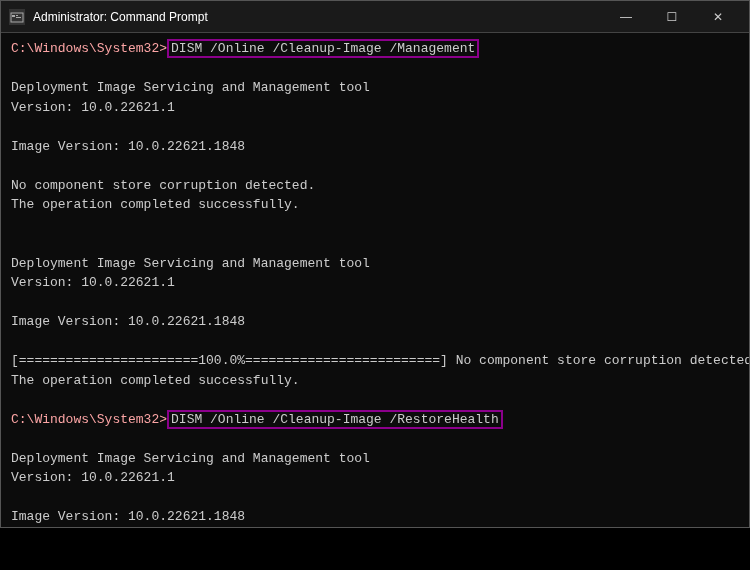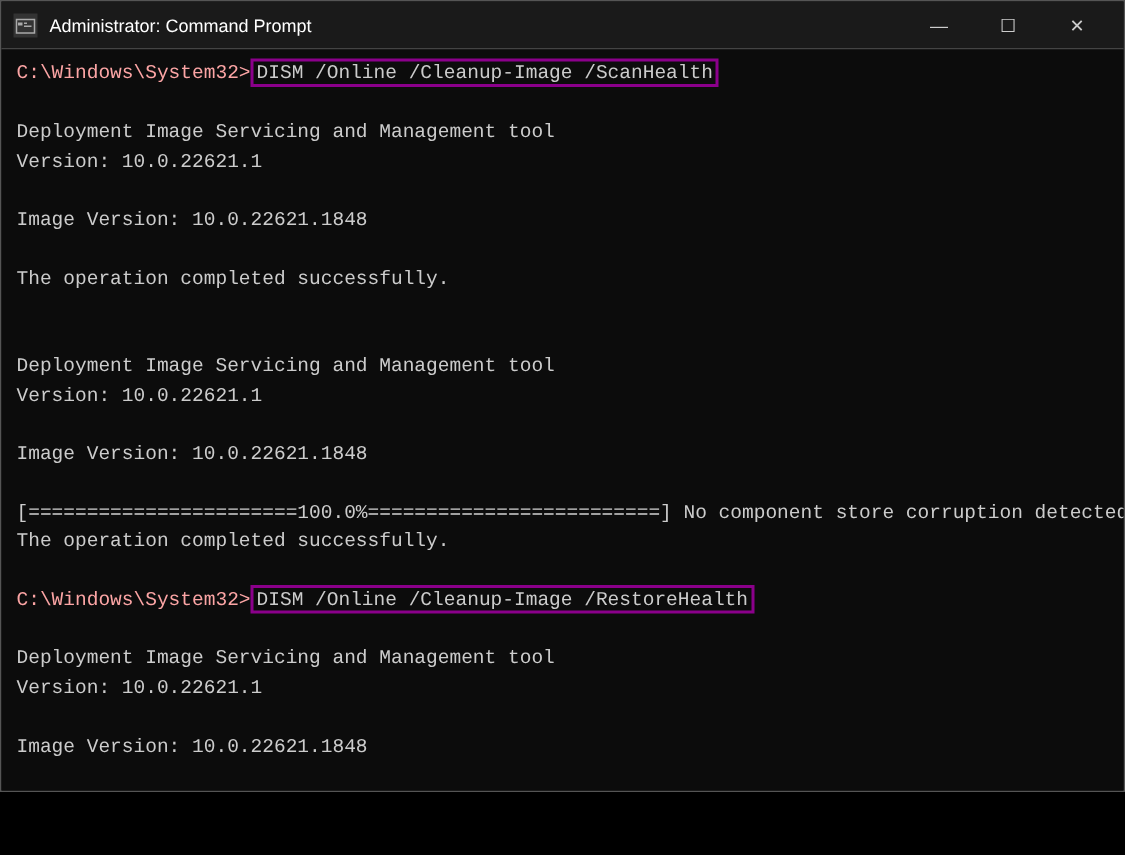--- a/index.html
+++ b/index.html
@@ -114,27 +114,28 @@
     <div class="titlebar-title">Administrator: Command Prompt</div>
     <div class="titlebar-controls">
       <div class="titlebar-btn">—</div>
       <div class="titlebar-btn">☐</div>
       <div class="titlebar-btn close">✕</div>
     </div>
   </div>
 
   <div class="terminal-body">
 
-    <div class="line"><span class="prompt">C:\Windows\System32&gt;</span><span class="command-highlight">DISM /Online /Cleanup-Image /ScanHealth</span></div>
+    <div class="line"><span class="prompt">C:\Windows\System32&gt;</span><span class="command-highlight">DISM /Online /Cleanup-Image /Management</span></div>
     <div class="empty-line"></div>
     <div class="line"><span>Deployment Image Servicing and Management tool</span></div>
     <div class="line"><span>Version: 10.0.22621.1</span></div>
     <div class="empty-line"></div>
     <div class="line"><span>Image Version: 10.0.22621.1848</span></div>
     <div class="empty-line"></div>
+    <div class="line"><span>No component store corruption detected.</span></div>
     <div class="line"><span>The operation completed successfully.</span></div>
     <div class="empty-line"></div>
 
     <div class="empty-line"></div>
     <div class="line"><span>Deployment Image Servicing and Management tool</span></div>
     <div class="line"><span>Version: 10.0.22621.1</span></div>
     <div class="empty-line"></div>
     <div class="line"><span>Image Version: 10.0.22621.1848</span></div>
     <div class="empty-line"></div>
     <div class="line"><span>[=======================100.0%=========================] No component store corruption detected.</span></div>

